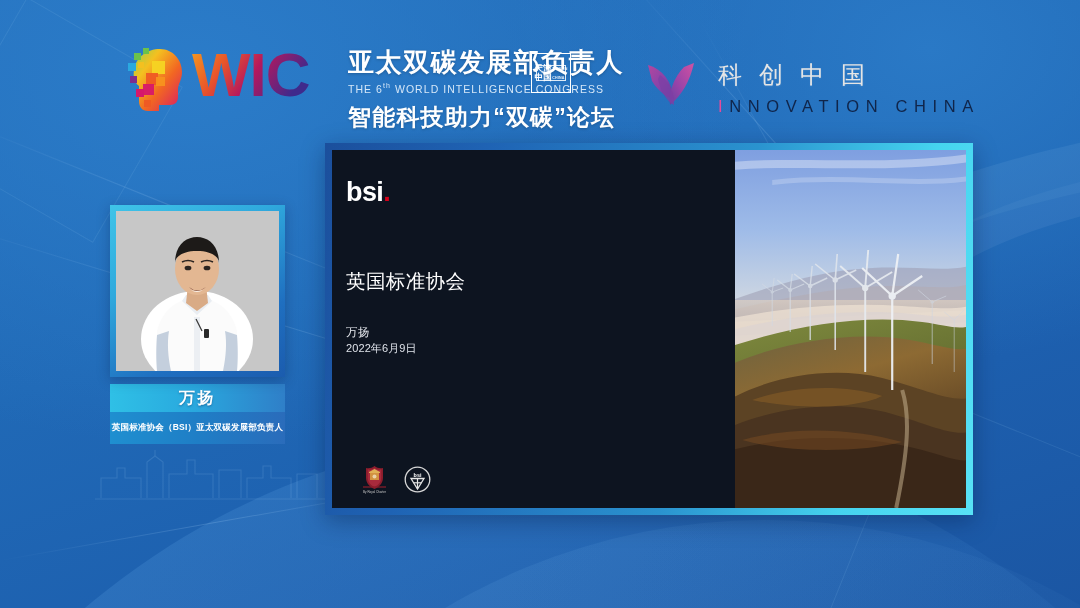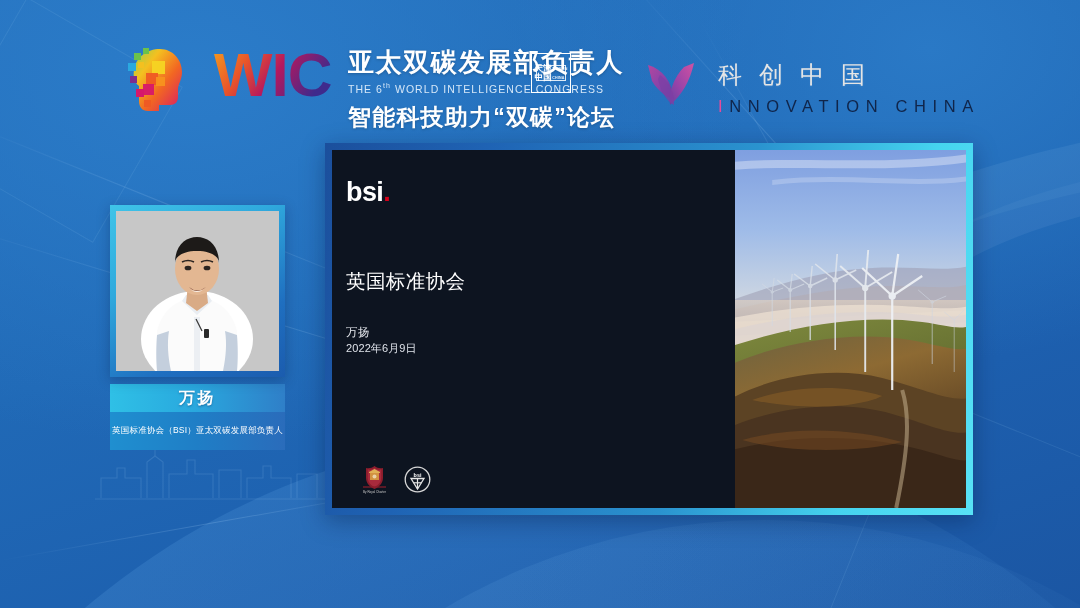--- a/index.html
+++ b/index.html
@@ -55,21 +55,21 @@
   }
   .bg-wave svg { width:100%; height:100%; }
 
   
   #header {
     position:absolute; left:0; top:0;
     width:1080px; height:150px;
   }
   .wic-block {
     position:absolute; left:126px; top:38px;
-    display:flex; align-items:center; gap:26px;
+    display:flex; align-items:center; gap:4px;
   }
   .wic-head { width:66px; height:74px; }
   .wic-head svg { width:100%; height:100%; }
   .wic-word { width:196px; height:76px; margin-left:-4px; }
   .wic-word svg { width:100%; height:100%; }
 
   .wic-text { position:absolute; left:348px; top:47px; }
   .wic-cn {
     color:#fff; font-size:26px; font-weight:bold;
     letter-spacing:1.6px; line-height:30px;
@@ -141,24 +141,24 @@
   .spk-plate { width:175px; margin-top:7px; }
   .plate-name {
     height:28px;
     background:linear-gradient(90deg,#2fc0e6 0%, #29a8de 48%, #2f7fc8 100%);
     display:flex; align-items:center; justify-content:center;
     color:#ffffff; font-size:16px; font-weight:bold;
     letter-spacing:2.5px;
     text-shadow:0 1px 2px rgba(0,40,90,.45);
   }
   .plate-title {
-    height:38px;
+    height:32px;
     background:linear-gradient(90deg,#1f8fd0 0%, #1f7ec6 50%, #2a6cbb 100%);
     display:flex; align-items:center; justify-content:center;
-    color:#ffffff; font-size:8.5px; font-weight:normal;
+    color:#ffffff; font-size:8.5px; font-weight:bold;
     letter-spacing:.2px; white-space:nowrap;
   }
 
   
   #slide-wrap { position:absolute; left:325px; top:143px; }
   .slide-frame {
     position:relative;
     width:648px; height:372px;
     padding:7px;
     background:linear-gradient(105deg, #1b4f9c 0%, #1f63b4 22%, #2a93cf 58%, #45d4ef 82%, #58e2f6 100%);

